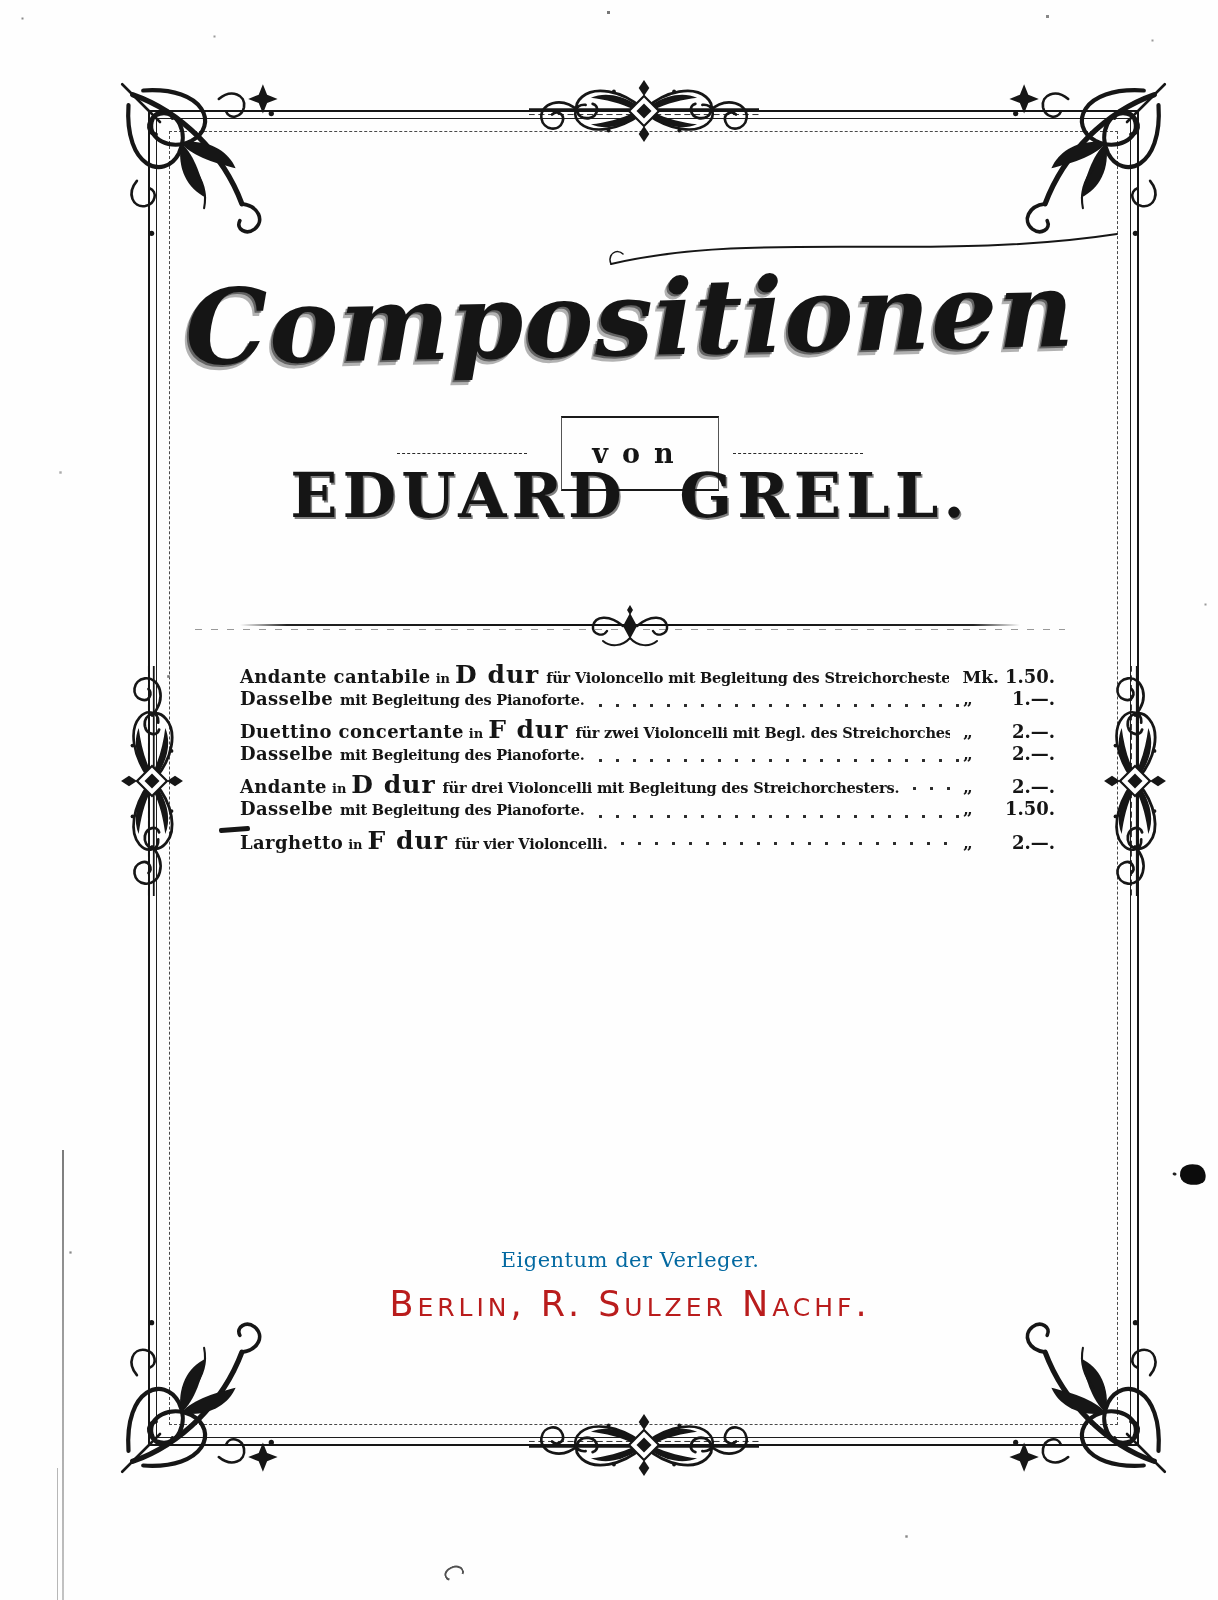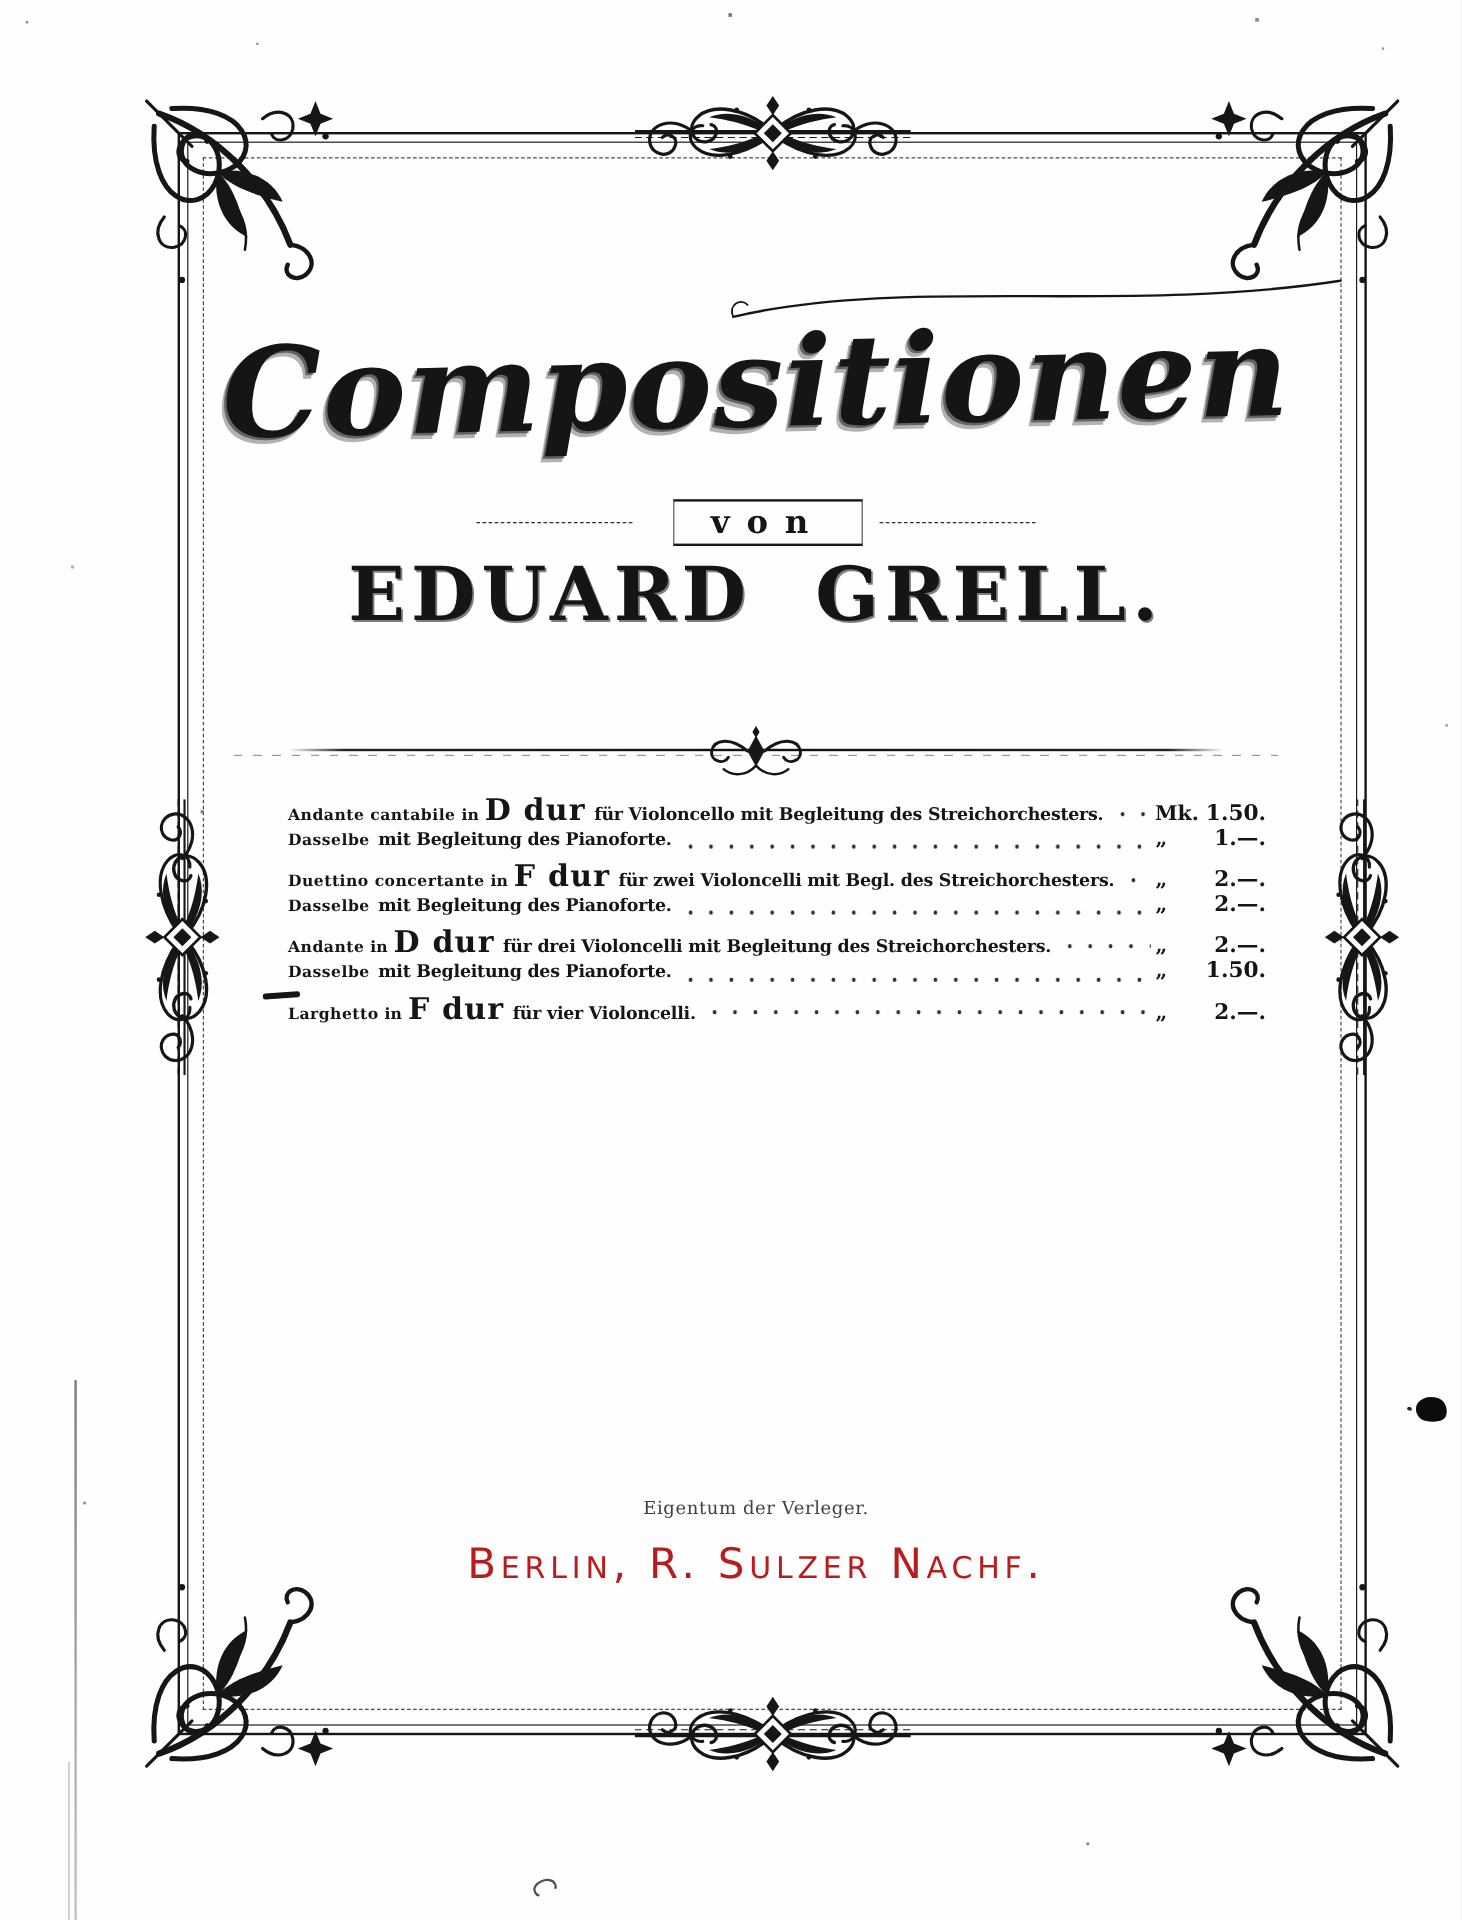--- a/index.html
+++ b/index.html
@@ -30,47 +30,47 @@
     letter-spacing:1px;line-height:1.1;transform:rotate(-1.2deg);
     text-shadow:-4px 5px 0 rgba(20,20,20,0.32), -2px 2px 0 rgba(20,20,20,0.5);
   }
   .swash{position:absolute;left:470px;top:226px;width:520px;height:46px;text-align:left;}
   .von-row{top:416px;display:flex;align-items:center;justify-content:center;gap:14px;left:50%;width:620px;transform:translateX(-50%);}
   .von-line{flex:0 0 130px;height:0;border-top:2px solid #2a2a2a;}
   .von-line.dashy{border-top-style:dashed;border-top-width:1.5px;}
   .von-box{
     border-top:2.5px solid #1a1a1a;border-bottom:2.5px solid #1a1a1a;
     border-left:1px solid #555;border-right:1px solid #555;
-    padding:2px 30px;font-size:27px;font-weight:bold;letter-spacing:14px;margin-left:20px;
+    padding:20px 30px;font-size:27px;font-weight:bold;letter-spacing:14px;margin-left:20px;
   }
   .composer{
     top:462px;font-size:62px;font-weight:bold;letter-spacing:5px;word-spacing:26px;
     line-height:1.1;text-shadow:1.5px 1.5px 0 rgba(20,20,20,0.55);
   }
   .divider{top:608px;height:44px;}
   .divider .dv-line{position:absolute;top:16px;left:105px;right:105px;height:2px;
     background:linear-gradient(90deg,transparent 0,#222 6%,#111 45%,#111 55%,#222 94%,transparent 100%);}
   .divider .dv-dash{position:absolute;top:21px;left:60px;right:60px;height:1px;
     background:repeating-linear-gradient(90deg,#555 0 7px,transparent 7px 16px);opacity:.6;}
   .divider svg{position:absolute;left:calc(50% - 45px);top:-4px;}
   
   .works{top:660px;left:105px;width:815px;text-align:left;}
   .wrow{display:flex;align-items:baseline;height:27.6px;white-space:nowrap;}
-  .w-lead{font-size:13px;font-weight:bold;letter-spacing:0.4px;}
+  .w-lead{font-size:18px;font-weight:bold;letter-spacing:0.4px;}
   .w-in{font-size:13px;font-weight:bold;margin:0 5px;}
   .w-key{font-size:25px;font-weight:bold;letter-spacing:1px;}
   .w-desc{font-size:14.5px;font-weight:bold;margin-left:7px;letter-spacing:-0.2px;
           flex-shrink:1;min-width:0;overflow:hidden;}
   .w-leader{flex:1 1 6px;align-self:stretch;margin:0 4px;
     background-image:radial-gradient(circle,#2b2b2b 1.4px,transparent 1.8px);
     background-size:17px 5px;background-repeat:repeat-x;background-position:3px calc(100% - 7px);}
   .w-cur{flex:0 0 36px;font-size:17px;font-weight:bold;}
   .w-price{flex:0 0 56px;text-align:right;font-size:18px;font-weight:bold;}
   
-  .ownership{top:1248px;font-size:15px;letter-spacing:0.5px;color:#404040;}
+  .ownership{top:1248px;font-size:21px;letter-spacing:0.5px;color:#0369a1;}
   .publisher{
     top:1284px;font-family:"DejaVu Sans","Liberation Sans",sans-serif;
     font-variant:small-caps;font-size:35px;letter-spacing:4px;color:#b91c1c;font-weight:500;
   }
   
   .pencil-dash{position:absolute;left:219px;top:827px;width:31px;height:5px;background:#161616;
     border-radius:2px;transform:rotate(-4deg);}
   .ink-blob{position:absolute;left:1180px;top:1164px;width:26px;height:21px;background:#0c0c0c;
     border-radius:58% 42% 62% 38% / 52% 58% 42% 48%;transform:rotate(14deg);}
   .ink-blob::after{content:"";position:absolute;left:-7px;top:13px;width:4px;height:3px;background:#222;border-radius:50%;}

